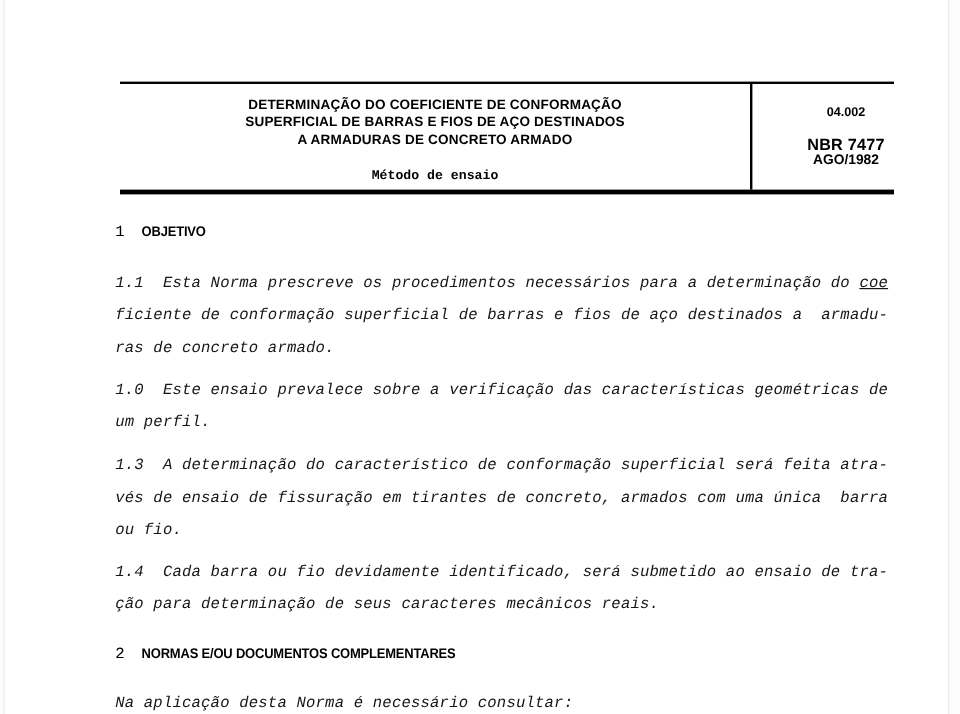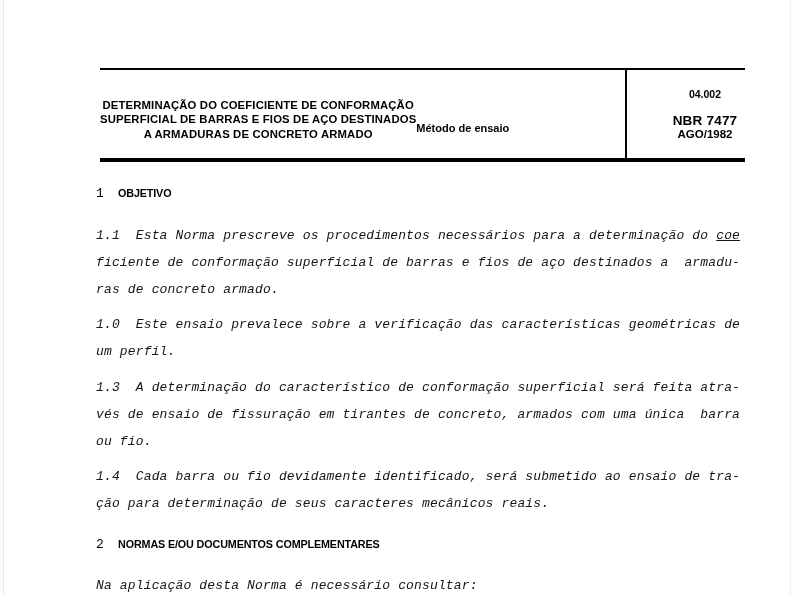--- a/index.html
+++ b/index.html
@@ -55,21 +55,21 @@
     width: 107px;
     display: flex;
     align-items: center;
     justify-content: center;
     border-right: 2px solid #000;
   }
   #title-cell {
     flex: 1;
     border-right: 2px solid #000;
     display: flex;
-    flex-direction: row;
+    flex-direction: column;
     align-items: center;
     padding-top: 11px;
   }
   #code-cell {
     width: 118px;
     display: flex;
     flex-direction: column;
     align-items: center;
     justify-content: center;
   }
@@ -84,21 +84,21 @@
     font-family: "Liberation Sans", sans-serif;
   }
   #doc-title div { white-space: nowrap; }
 
   #doc-subtitle {
     margin-top: 17px;
     font-weight: bold;
     font-size: 11px;
     color: #000;
     text-align: center;
-    font-family: Liberation Sans, sans-serif;
+    font-family: Liberation Mono, monospace;
   }
 
   .code-line {
     font-weight: bold;
     color: #000;
     text-align: center;
     font-family: "Liberation Sans", sans-serif;
     padding-left: 38px;
   }
   #code-number { font-size: 10.5px; margin-bottom: 13px; }

